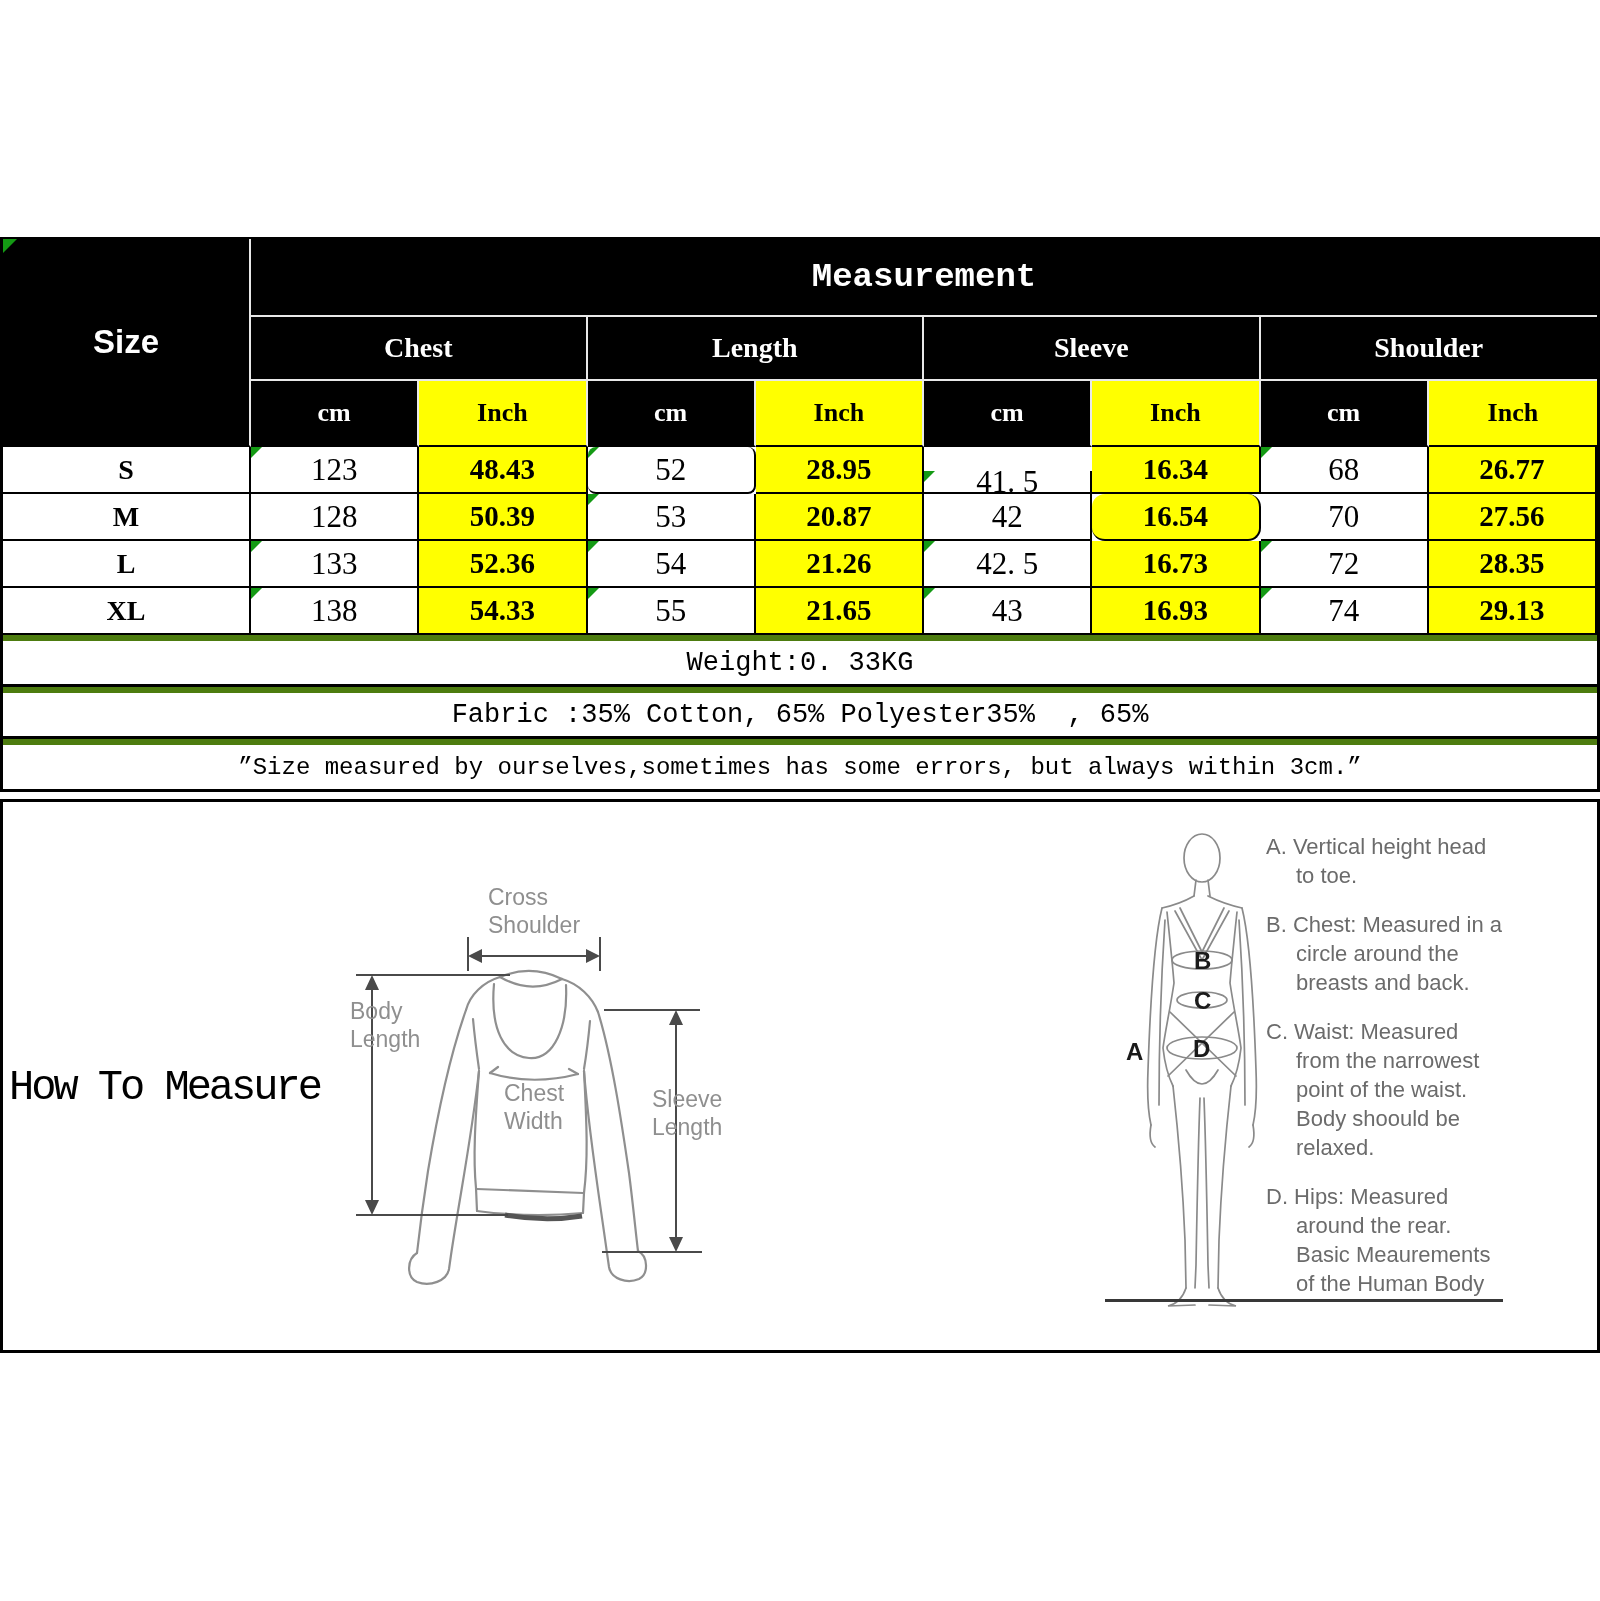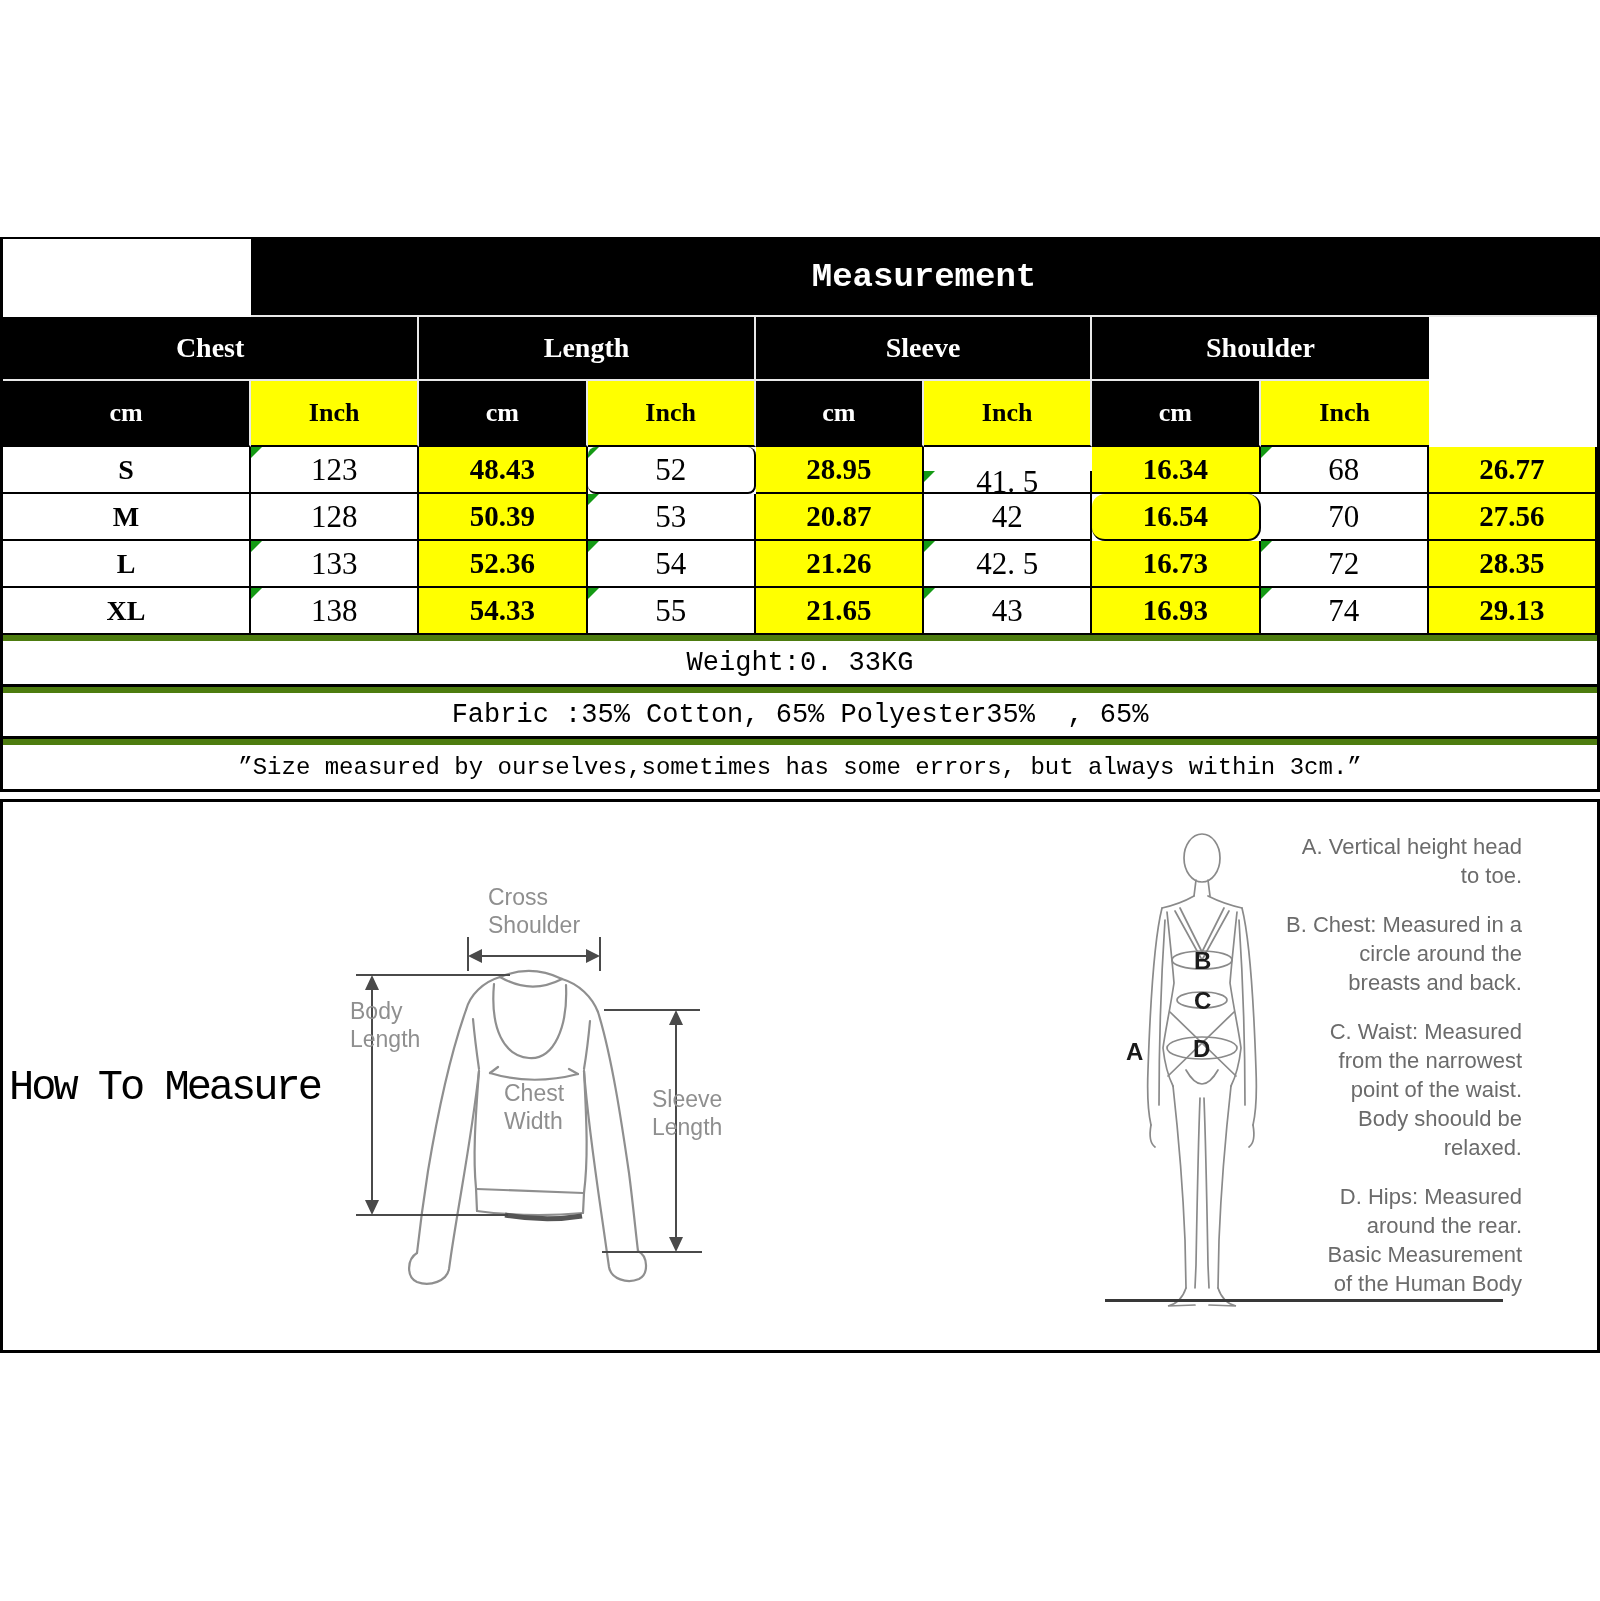--- a/index.html
+++ b/index.html
@@ -39,37 +39,38 @@
   .howto{position:absolute;left:0;top:799px;width:1594px;height:548px;border:3px solid #000;
          background:#fff;}
   .howto-title{position:absolute;left:6px;top:262px;
          font-family:"Liberation Mono","DejaVu Sans Mono",monospace;
          font-size:42px;letter-spacing:-3px;color:#000;white-space:pre;}
   .sweater-svg{position:absolute;left:317px;top:41px;}
   .figure-svg{position:absolute;left:1057px;top:18px;}
   .mnotes{position:absolute;left:1263px;top:30px;width:256px;
           font-family:"Liberation Sans","DejaVu Sans",sans-serif;
           font-size:22px;line-height:29px;color:var(--noteg,#6b6b6b);}
-  .note-block{margin:0 0 20px 0;text-align:right;}
+  .note-block{margin:0 0 20px 0;}
   .note-line{white-space:nowrap;}
   .note-line.cont{padding-left:30px;}
   .fig-underline{position:absolute;left:1102px;top:497px;width:398px;height:3px;background:#383838;}
   .dlabel{font-family:"Liberation Sans","DejaVu Sans",sans-serif;font-size:23px;fill:var(--diag,#8f8f8f);}
   .flabel{font-family:"Liberation Sans","DejaVu Sans",sans-serif;font-weight:700;font-size:24px;fill:#1a1a1a;}
   .sline{stroke:var(--diag,#9a9a9a);stroke-width:2.2;fill:none;stroke-linecap:round;}
   .aline{stroke:#4a4a4a;stroke-width:2;fill:none;}
   .ahead{fill:#4a4a4a;stroke:none;}
   .bline{stroke:#8a8a8a;stroke-width:1.7;fill:none;stroke-linecap:round;}
 </style>
 </head>
 <body>
 
 <div class="canvas">
 
   <div class="tbl" id="grid">
+    <div class="c hc szhd tri" style="grid-row:1/span 3;grid-column:1;">Size</div>
     <div class="c hc mhd no-r" style="grid-row:1;grid-column:2/-1;">Measurement</div>
     <div class="c full r8">Weight:0. 33KG</div>
     <div class="c full r9">Fabric :35% Cotton, 65% Polyester35%  , 65%</div>
     <div class="c full r10">”Size measured by ourselves,sometimes has some errors, but always within 3cm.”</div>
 
   <div class="c hc grp" style="grid-area: 2 / span 2;">Chest</div>
       <div class="c hc grp" style="grid-area: 2 / span 2;">Length</div>
       <div class="c hc grp" style="grid-area: 2 / span 2;">Sleeve</div>
       <div class="c hc grp no-r" style="grid-area: 2 / span 2;">Shoulder</div>
       <div class="c hc unit ub" style="grid-row: 3;">cm</div>
@@ -218,19 +219,19 @@
         <div class="note-block">
           <div class="note-line">C. Waist: Measured</div>
           <div class="note-line cont">from the narrowest</div>
           <div class="note-line cont">point of the waist.</div>
           <div class="note-line cont">Body shoould be</div>
           <div class="note-line cont">relaxed.</div>
         </div>
         <div class="note-block">
           <div class="note-line">D. Hips: Measured</div>
           <div class="note-line cont">around the rear.</div>
-          <div class="note-line cont">Basic Measurement</div>
+          <div class="note-line cont">Basic Meaurements</div>
           <div class="note-line cont">of the Human Body</div>
         </div>
       </div>
     <div class="fig-underline"></div>
   </div>
 </div>
 
 </body></html>

